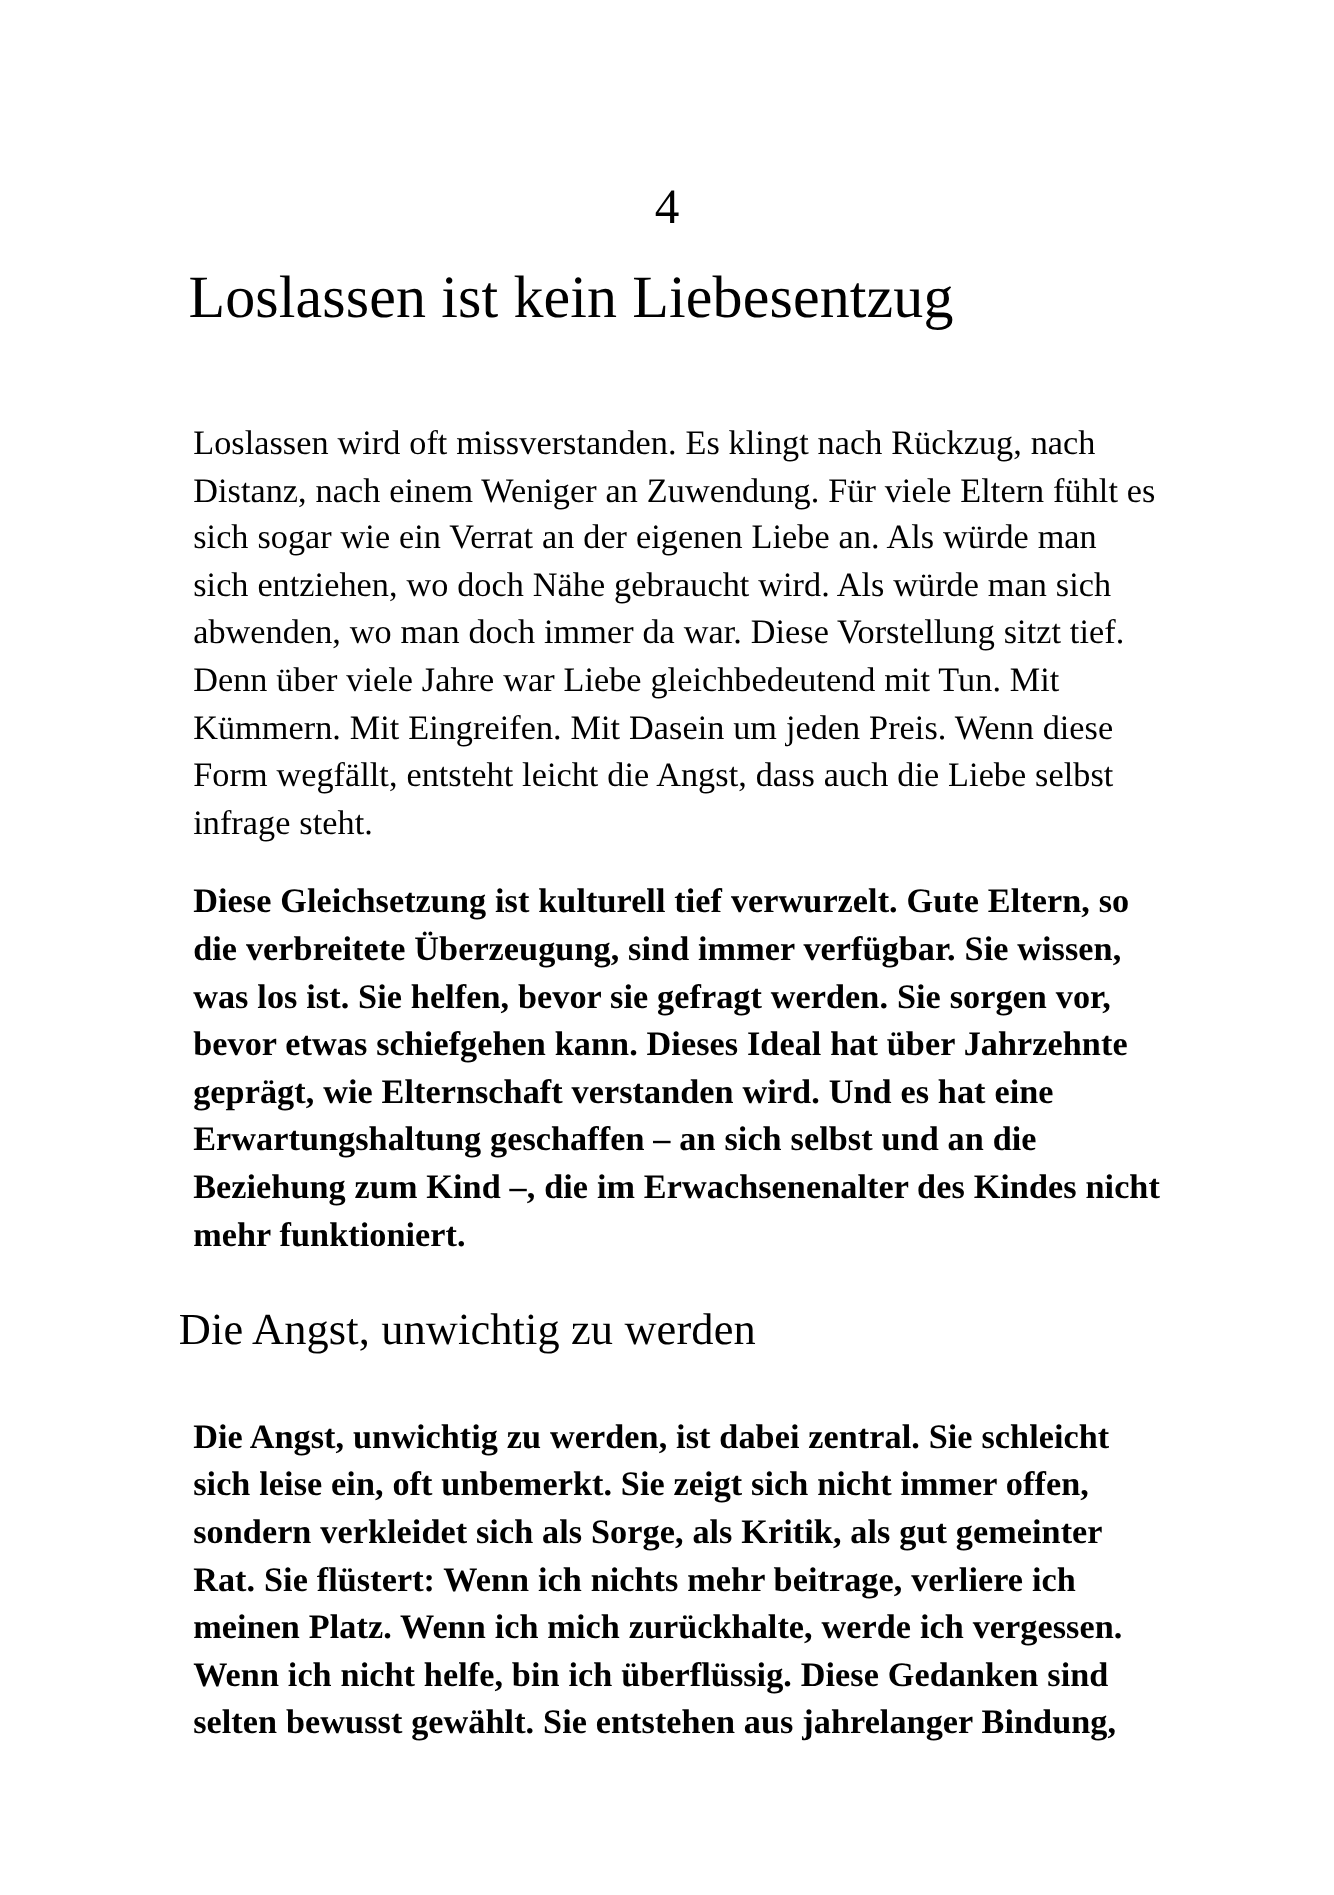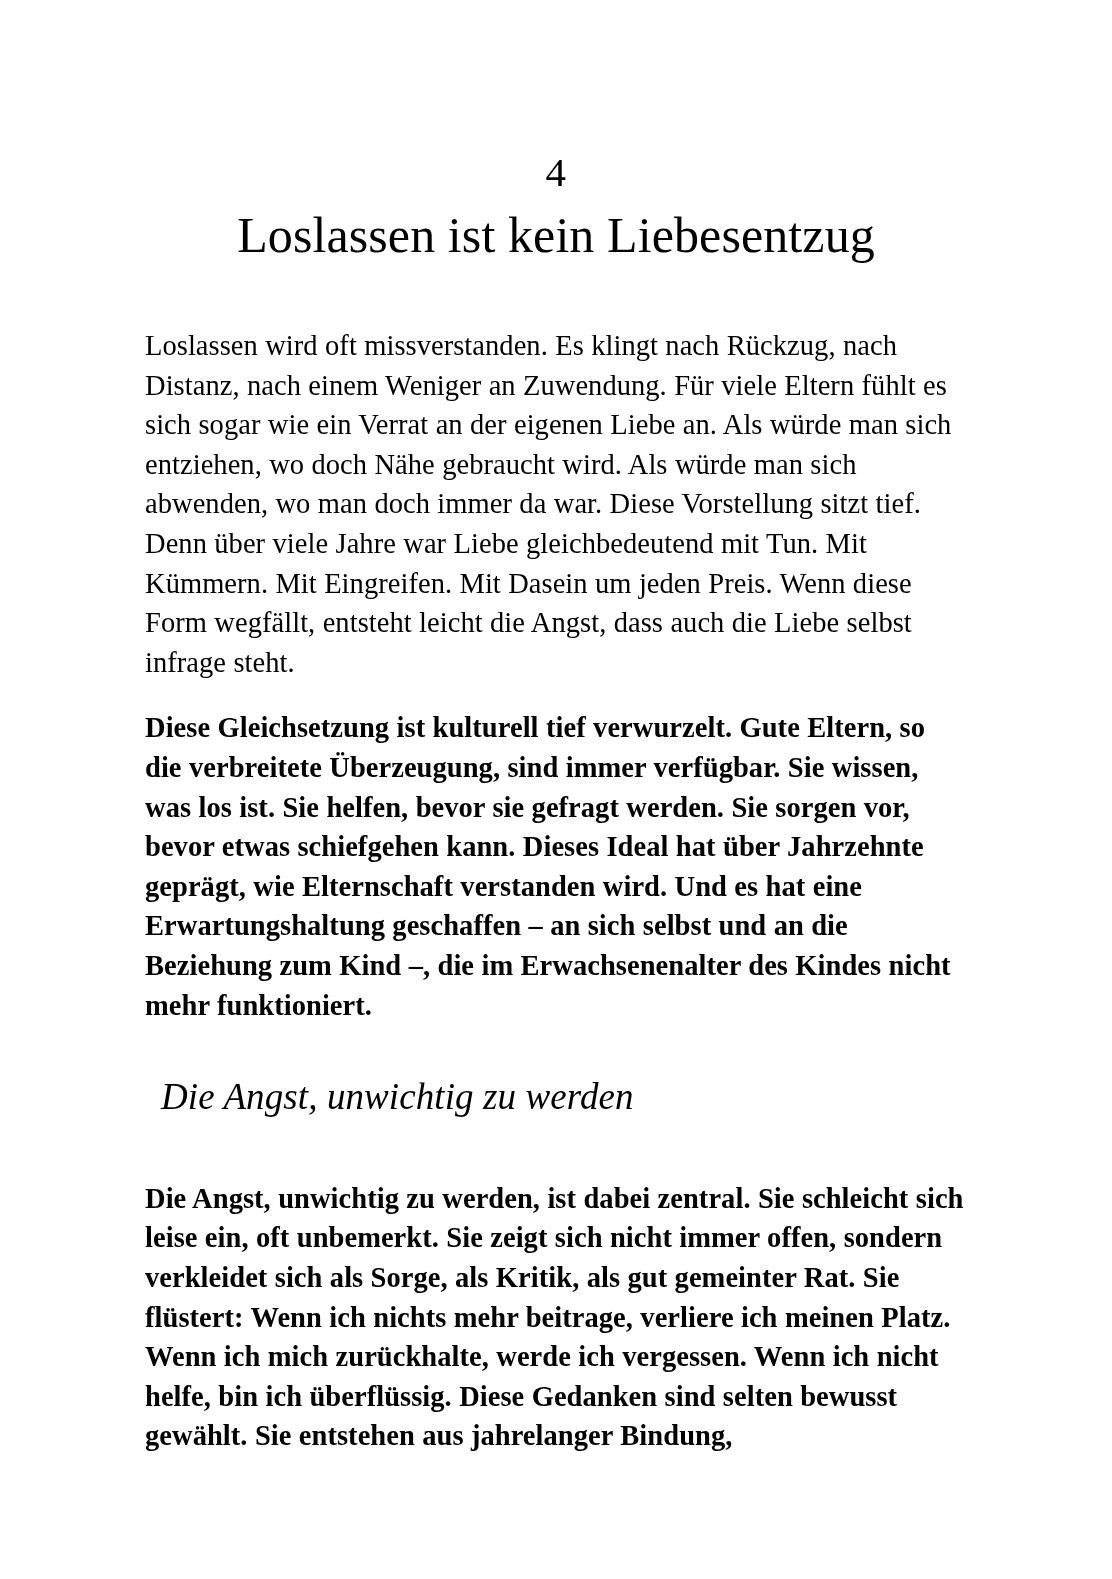--- a/index.html
+++ b/index.html
@@ -26,53 +26,52 @@
   .chapter-number {
     text-align: center;
     font-size: 41px;
     line-height: 1;
     font-weight: 400;
     margin: 0;
     padding-top: 152px;
     letter-spacing: 0.3px;
   }
   .chapter-title {
-    text-align: center;
+    text-align: left;
     font-size: 50px;
     line-height: 1.14;
     font-weight: 400;
-    margin: 0;
+    margin: 12px;
     padding-top: 14px;
     letter-spacing: 0.1px;
   }
   .body-block {
     padding-top: 62px;
   }
   p.para {
     font-size: 28.5px;
     line-height: 39.6px;
-    margin: 0 0 26px 0;
+    margin: 0 0 26px 16px;
     text-align: left;
     letter-spacing: 0.05px;
     word-spacing: 0.2px;
   }
   p.para.last {
     margin-bottom: 0;
     font-weight: bold;
   }
   h2.subheading {
     font-size: 37px;
     line-height: 1.18;
     font-weight: 400;
-    margin: 16px;
+    margin: 4px;
     padding-top: 34px;
     padding-bottom: 0;
     text-align: left;
     letter-spacing: 0.1px;
-    font-style: italic;
   }
   .after-subheading {
     padding-top: 44px;
   }
 </style>
 </head>
 <body>
 
 <div class="page">
   <div class="content">

